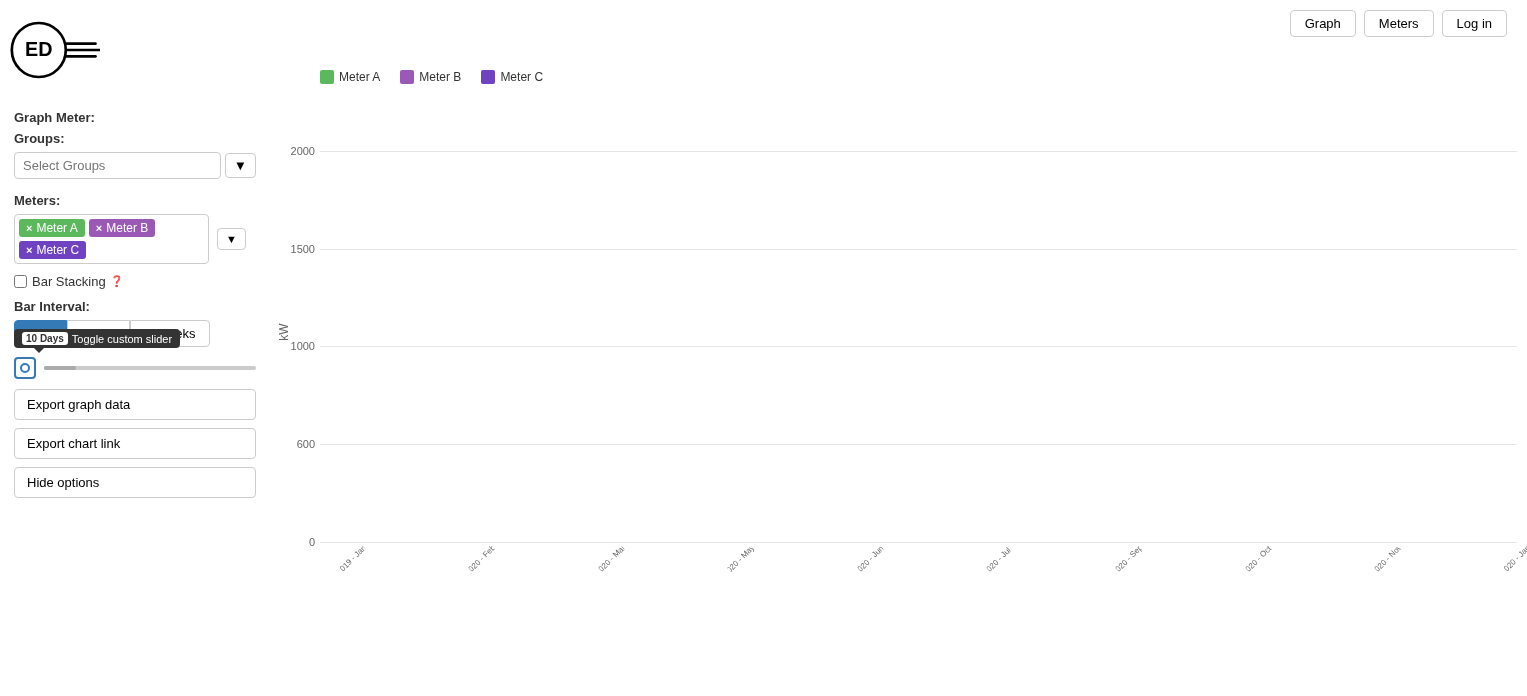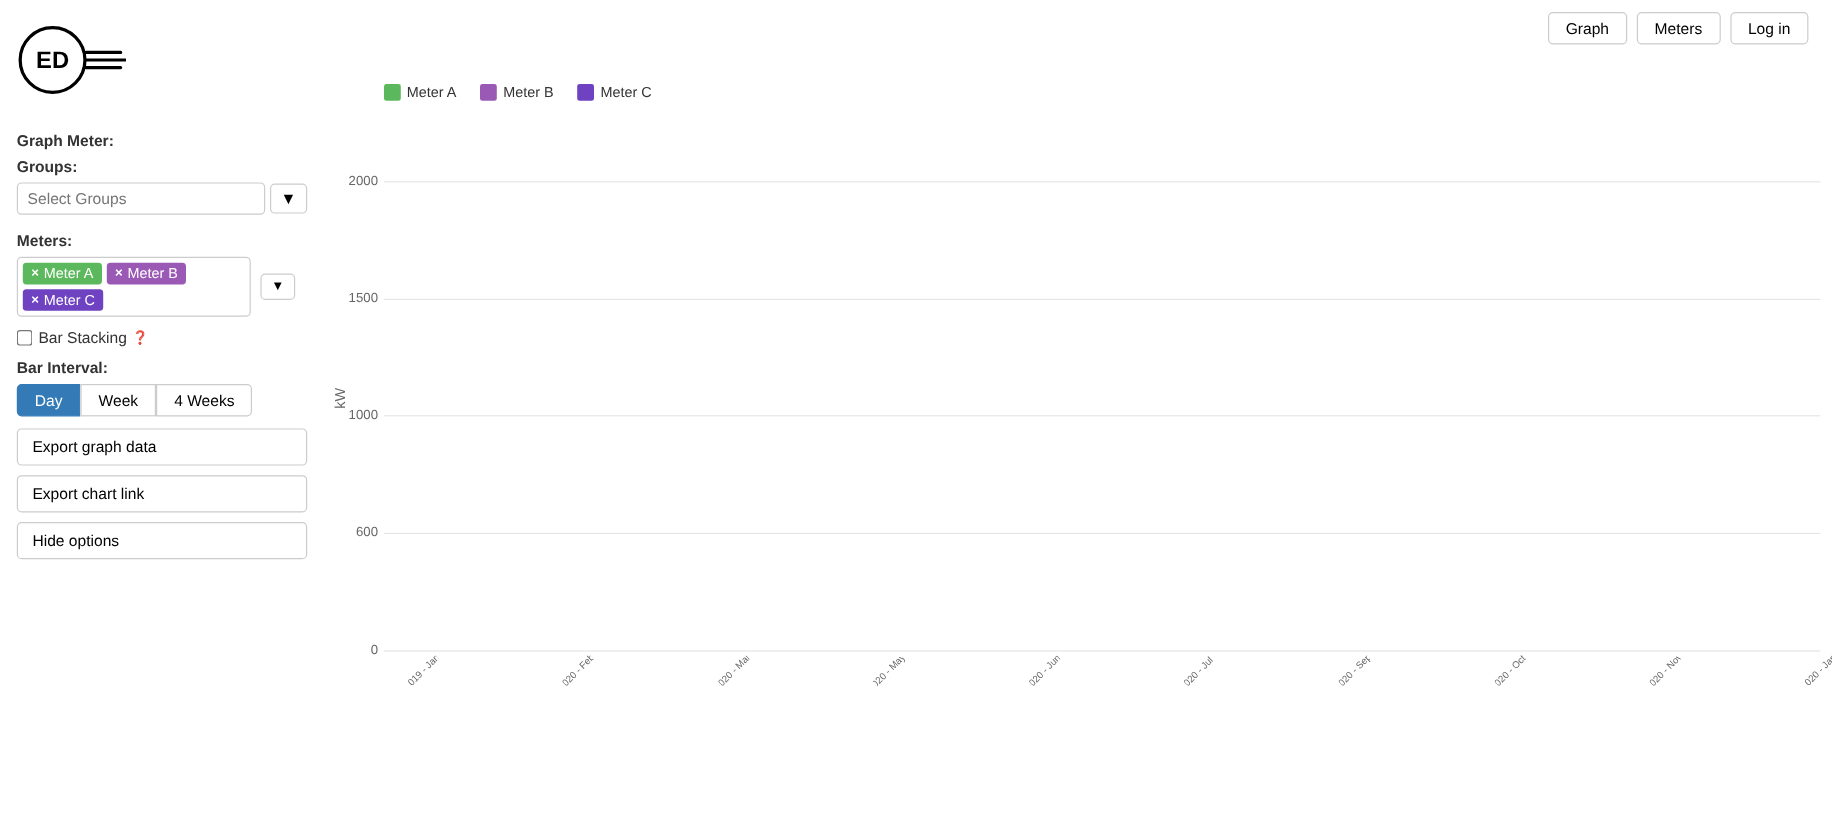--- a/index.html
+++ b/index.html
@@ -10,21 +10,21 @@
       display: flex; gap: 8px; z-index: 100;
     }
     .nav-btn {
       padding: 5px 14px; border: 1px solid #ccc; border-radius: 4px;
       background: #fff; cursor: pointer; font-size: 13px;
     }
 
     .logo {
       position: absolute; top: 10px; left: 10px;
       width: 100px; height: 80px;
-      display: flex; align-items: center; justify-content: center;
+      display: flex; align-items: center; justify-content: flex-start;
     }
 
     .sidebar {
       position: absolute; top: 100px; left: 0; width: 270px;
       padding: 10px 14px;
     }
 
     .graph-type-label { font-weight: 700; margin-bottom: 6px; font-size: 13px; }
     .btn-group { display: flex; gap: 0; margin-bottom: 14px; }
     .btn-group button {
@@ -250,20 +250,34 @@
     <span style="color:#888;font-size:11px;">❓</span>
   </div>
 
   <div class="bar-interval-label">Bar Interval:</div>
   <div class="interval-btn-group">
     <button class="active">Day</button>
     <button>Week</button>
     <button>4 Weeks</button>
   </div>
 
+  <div class="custom-slider-area">
+    <div class="custom-slider-tooltip">
+      <span class="days-badge">10 Days</span>
+      <span>Toggle custom slider</span>
+    </div>
+    <div class="slider-row">
+      <div class="slider-thumb-box">
+        <div class="slider-thumb-inner"></div>
+      </div>
+      <div class="slider-track">
+        <div class="slider-fill" style="width:15%;"></div>
+      </div>
+    </div>
+  </div>
 
   <button class="action-btn">Export graph data</button>
   <button class="action-btn">Export chart link</button>
   <button class="action-btn">Hide options</button>
 </div>
 
 <div class="chart-area">
   <div class="chart-container">
 
     <div class="legend">

